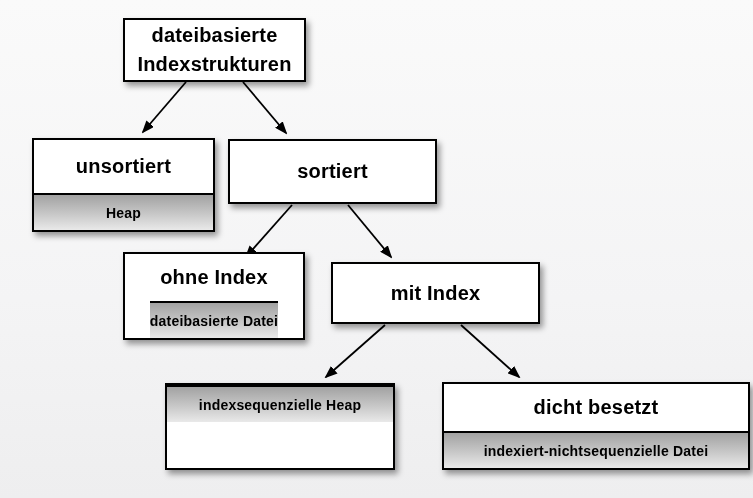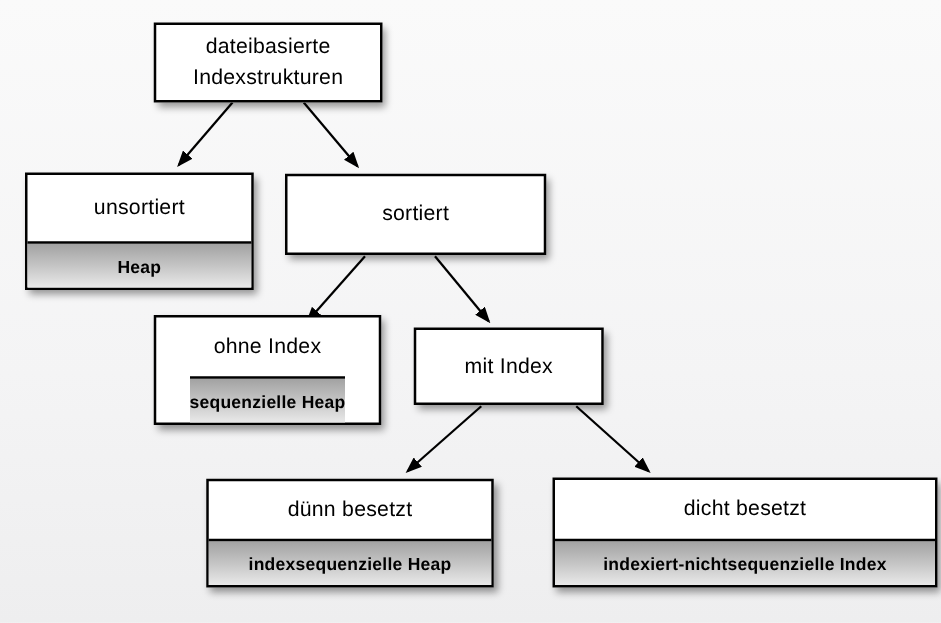--- a/index.html
+++ b/index.html
@@ -27,22 +27,22 @@
     box-shadow: 3px 4px 6px rgba(0,0,0,0.40);
     display: flex;
     flex-direction: column;
   }
   .node .label {
     flex: 1;
     display: flex;
     align-items: center;
     justify-content: center;
     text-align: center;
-    font-size: 17px;
-    font-weight: 400;
+    font-size: 20px;
+    font-weight: 700;
     color: #000000;
     letter-spacing: 0.2px;
     white-space: pre-line;
     line-height: 1.45;
     padding: 0 4px;
   }
   .node .sub {
     height: 35px;
     flex: none;
     border-top: 2px solid #000000;
@@ -77,41 +77,40 @@
       <line x1="385" y1="325" x2="326" y2="377" marker-end="url(#arrowhead)"></line>
       <line x1="461" y1="325" x2="519" y2="377" marker-end="url(#arrowhead)"></line>
     </g>
   </svg>
 
   <div class="node" style="left:123px; top:18px; width:183px; height:64px;">
     <div class="label">dateibasierte
 Indexstrukturen</div>
   </div>
 
-  <div class="node" style="left:20px; top:138px; width:183px; height:94px;">
+  <div class="node" style="left:32px; top:138px; width:183px; height:94px;">
     <div class="label">unsortiert</div>
     <div class="sub">Heap</div>
   </div>
 
   <div class="node" style="left:228px; top:139px; width:209px; height:65px;">
     <div class="label">sortiert</div>
   </div>
 
   <div class="node" style="left:123px; top:252px; width:182px; height:88px;align-items:center;">
     <div class="label">ohne Index</div>
-    <div class="sub">sequenzielle Heap</div>
+    <div class="sub">dateibasierte Datei</div>
   </div>
 
-  <div class="node" style="left:331px; top:262px; width:152px; height:62px;">
+  <div class="node" style="left:331px; top:262px; width:209px; height:62px;">
     <div class="label">mit Index</div>
   </div>
 
   <div class="node" style="left:165px; top:383px; width:230px; height:87px;">
-    <div class="label">dünn besetzt</div>
     <div class="sub">indexsequenzielle Heap</div>
   </div>
 
   <div class="node" style="left:416px; top:382px; width:308px; height:88px;margin-left:26px;">
     <div class="label">dicht besetzt</div>
-    <div class="sub">indexiert-nichtsequenzielle Index</div>
+    <div class="sub">indexiert-nichtsequenzielle Datei</div>
   </div>
 
 </div>
 
 </body></html>

